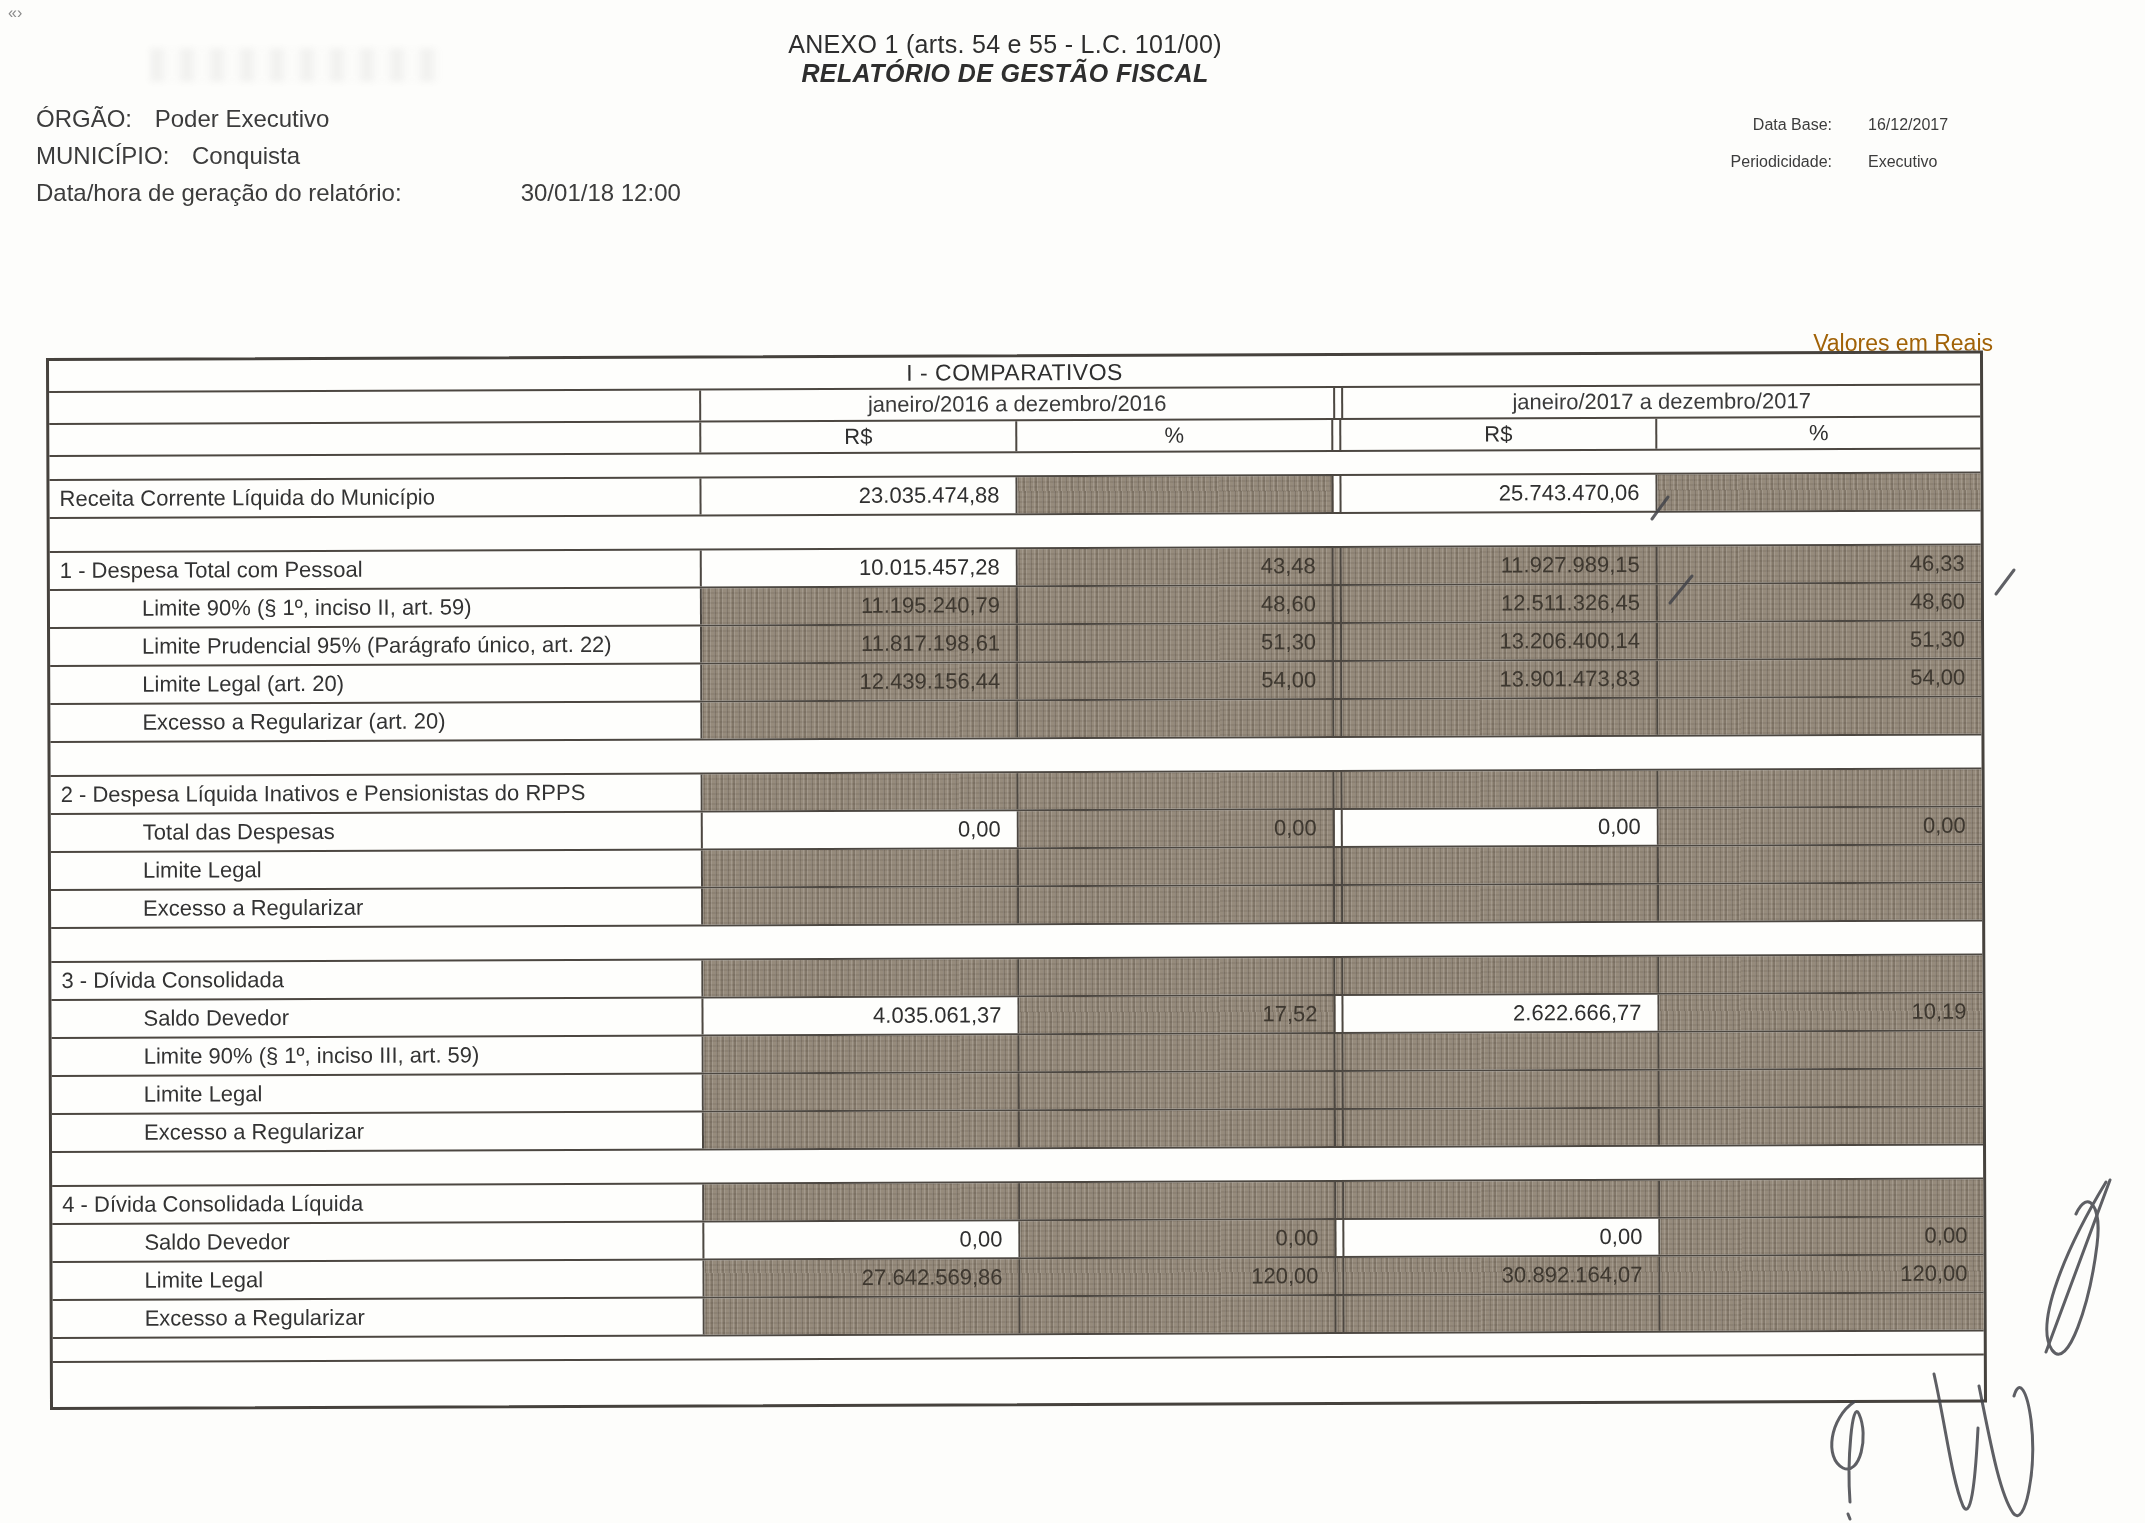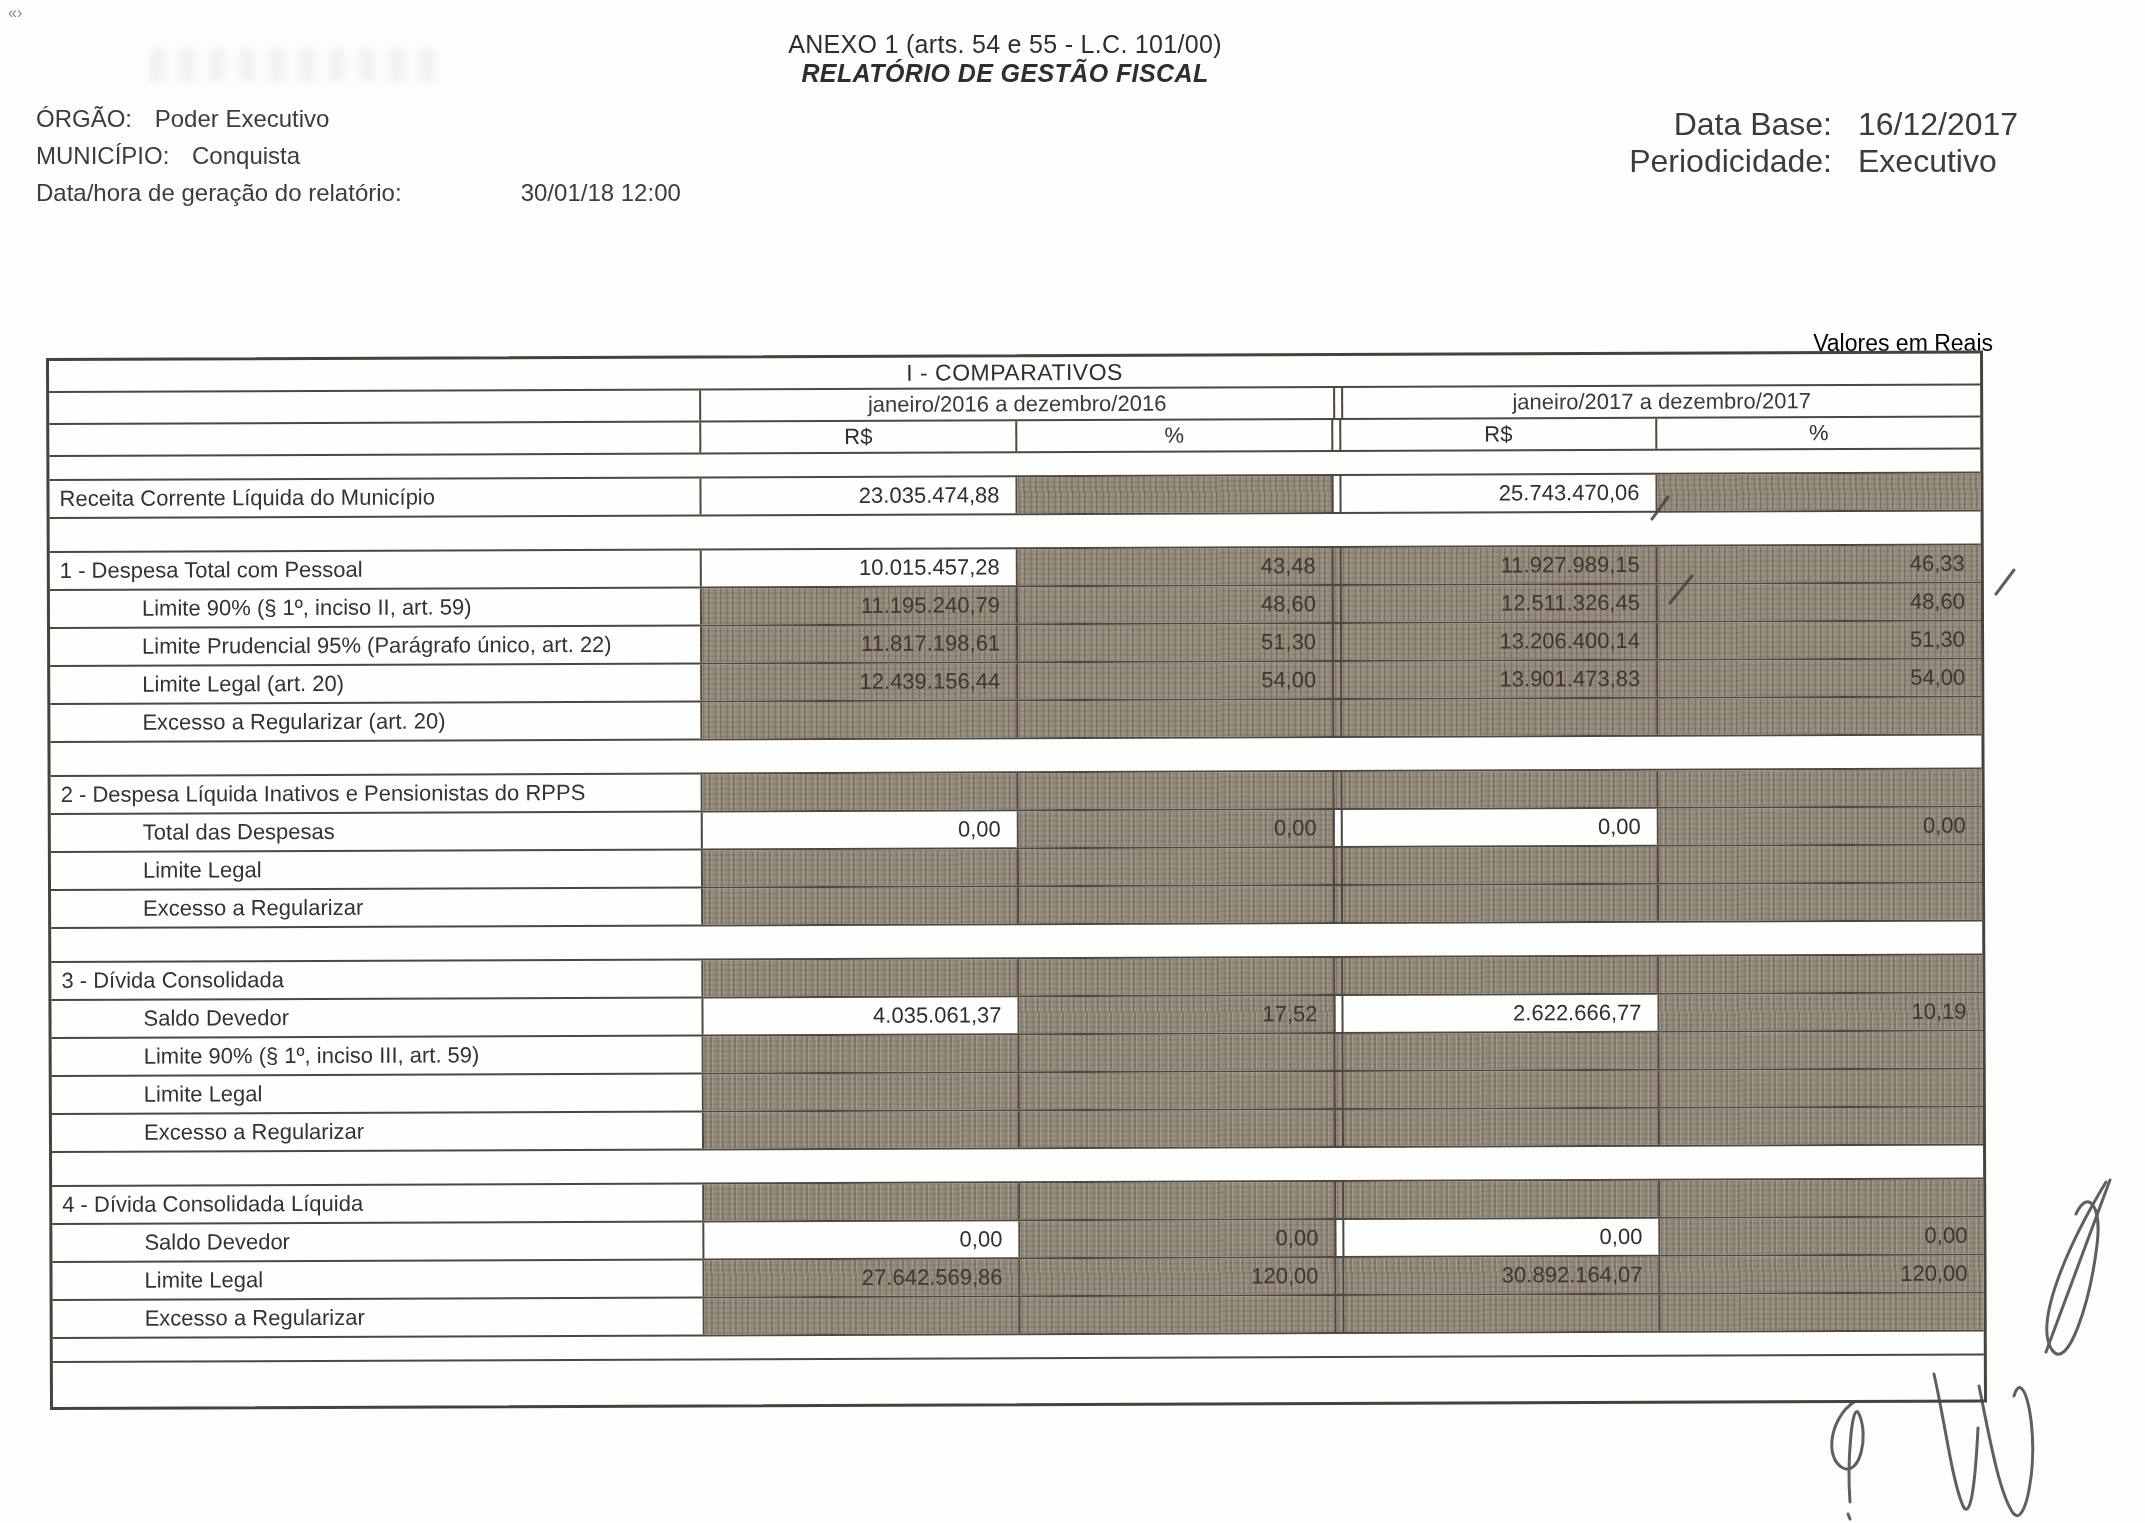--- a/index.html
+++ b/index.html
@@ -11,24 +11,24 @@
   .smudge{position:absolute;left:150px;top:48px;width:290px;height:34px;
     background:repeating-linear-gradient(90deg,rgba(120,120,120,.18) 0 14px,rgba(180,180,180,.05) 14px 30px);
     filter:blur(3px);opacity:.45;}
   .title-block{position:absolute;left:0;top:30px;width:2010px;text-align:center;color:#2e2e2e;}
   .title-line1{font-size:25px;font-weight:normal;letter-spacing:.3px;}
   .title-line2{font-size:25px;font-weight:bold;font-style:italic;margin-top:0;letter-spacing:.4px;}
   .meta-left{position:absolute;left:36px;top:100px;font-size:24px;line-height:37px;color:#3c3c3c;}
   .meta-line .lbl{display:inline-block;}
   .meta-line .val{margin-left:16px;}
   .meta-line.wide-gap .lbl{width:462px;}
-  .meta-right{position:absolute;left:1600px;top:106px;font-size:32px;line-height:37px;color:#3c3c3c;
-    display:grid;grid-template-columns:232px auto;column-gap:26px;}
+  .meta-right{position:absolute;left:1600px;top:106px;font-size:16px;line-height:37px;color:#3c3c3c;
+    display:grid;grid-template-columns:232px auto;column-gap:36px;}
   .meta-right .r-lbl{text-align:right;}
-  .currency-note{position:absolute;right:152px;top:330px;font-size:23px;color:#000000;}
+  .currency-note{position:absolute;right:152px;top:330px;font-size:23px;color:#a16207;}
   
   .fiscal-table{
     position:absolute;left:48px;top:358px;width:1937px;
     border:3px solid #46423d;background:#fefefc;
     transform:rotate(-0.22deg);transform-origin:0 50%;
     box-sizing:border-box;
   }
   .t-row{display:flex;border-bottom:2px solid #4c4741;}
   .t-row:last-child{border-bottom:none;}
   .t-row.hdr{height:30px;line-height:30px;}

